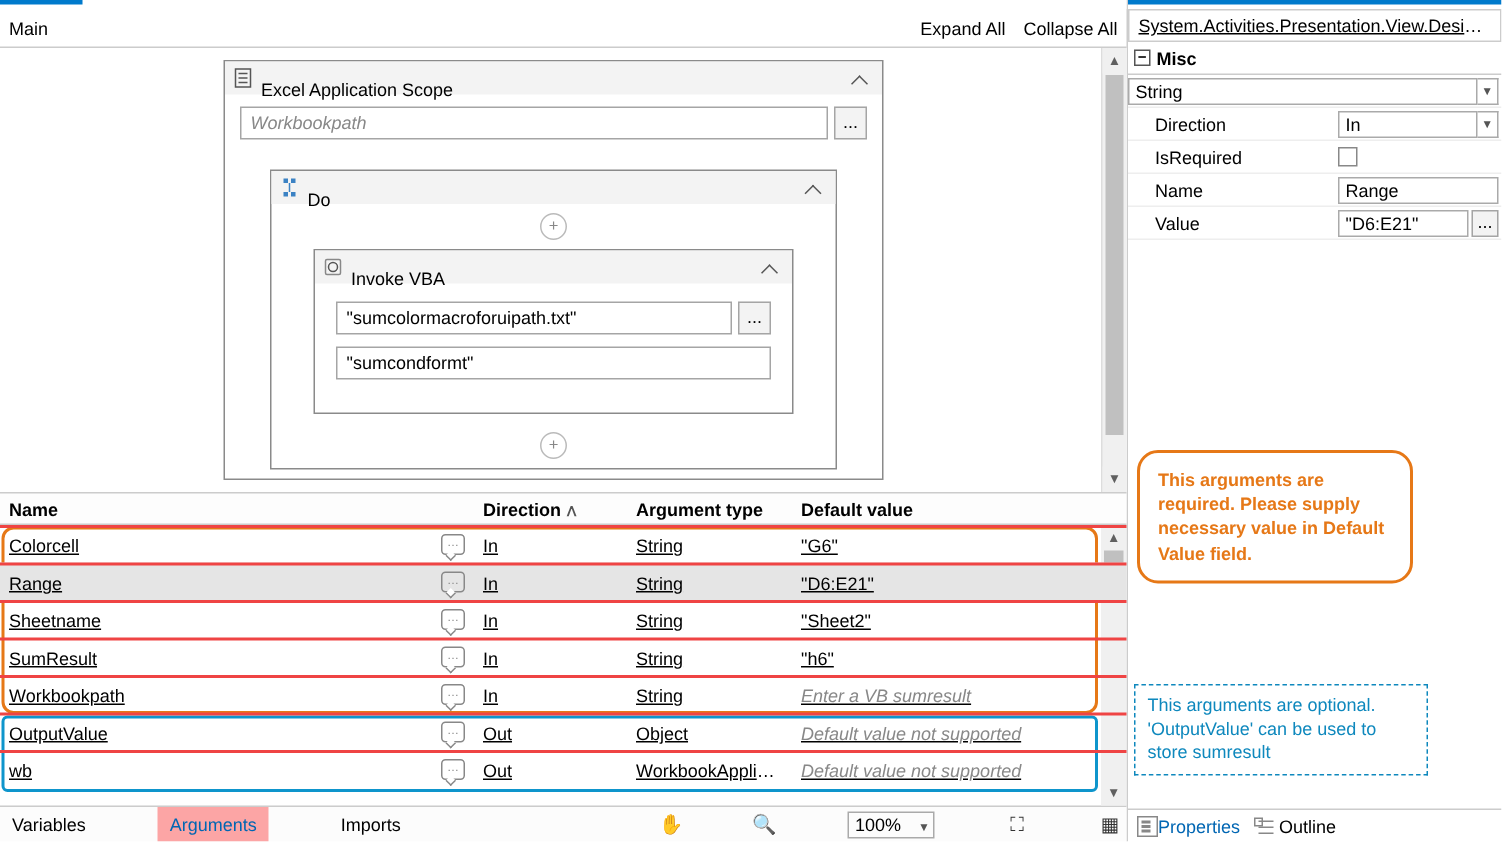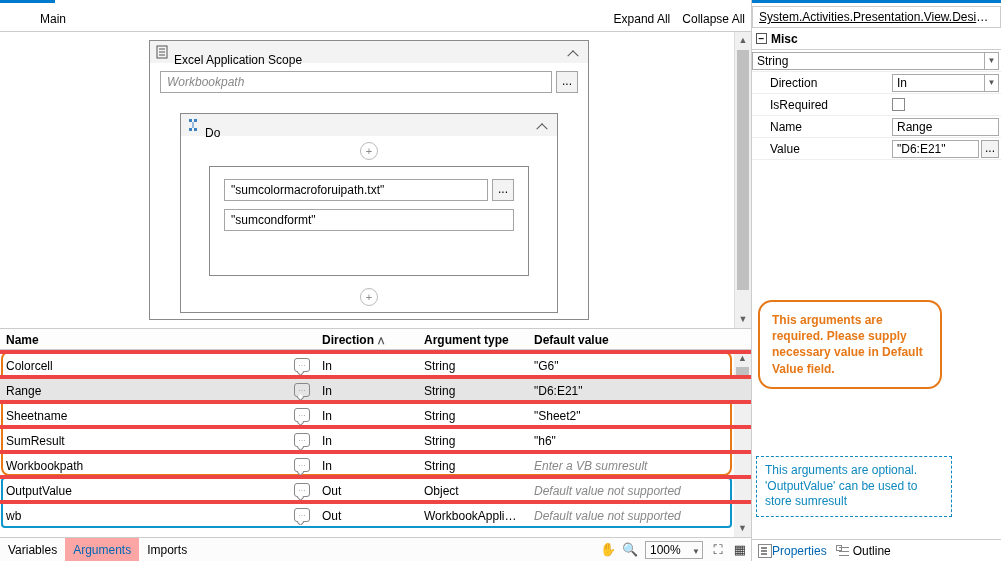--- a/index.html
+++ b/index.html
@@ -6,21 +6,21 @@
 body { width: 1001px; height: 561px; background: #fff; overflow: hidden; }
 .main-layout { display: flex; height: 100%; }
 .left-panel { width: 752px; display: flex; flex-direction: column; border-right: 1px solid #ccc; }
 .right-panel { width: 249px; display: flex; flex-direction: column; }
 
 
 .top-tab { height: 6px; position: relative; background: #fff; }
 .top-tab .active-tab { position: absolute; left: 0; top: 0; width: 55px; height: 3px; background: #007acc; }
 
 
-.designer-header { display: flex; align-items: center; height: 26px; border-bottom: 1px solid #ccc; padding-left: 34px; }
+.designer-header { display: flex; align-items: center; height: 26px; border-bottom: 1px solid #ccc; }
 .designer-header .title { padding-left: 6px; }
 .designer-header .spacer { flex: 1; }
 .designer-header .link { padding: 0 6px; cursor: pointer; }
 
 
 .designer-canvas { height: 296px; background: #fff; position: relative; overflow: hidden; }
 .scroll-v { position: absolute; right: 0; top: 0; bottom: 0; width: 17px; background: #f0f0f0; border-left: 1px solid #ddd; }
 .scroll-v .thumb { position: absolute; left: 2px; right: 2px; background: #c0c0c0; }
 .scroll-v .arrow { position: absolute; left: 0; right: 0; height: 17px; background: #f0f0f0; text-align: center; font-size: 9px; line-height: 17px; color: #606060; }
 .scroll-v .arrow.up { top: 0; }
@@ -39,21 +39,21 @@
 .textbox { flex: 1; height: 22px; border: 1px solid #a5a5a5; padding: 0 6px; line-height: 20px; font-style: normal; color: #000; }
 .textbox.placeholder { color: #888; font-style: italic; }
 .ellipsis-btn { width: 22px; height: 22px; border: 1px solid #a5a5a5; background: #f3f3f3; text-align: center; line-height: 18px; cursor: pointer; }
 .plus-circle { width: 18px; height: 18px; border: 1px solid #bbb; border-radius: 50%; display: inline-flex; align-items: center; justify-content: center; color: #888; font-size: 11px; cursor: pointer; }
 
 
 .grid-header { display: flex; height: 22px; background: #fdfdfd; border-top: 1px solid #ccc; border-bottom: 1px solid #ccc; font-weight: bold; position: relative; }
 .grid-header > div { padding: 0 6px; line-height: 22px; border-right: 1px solid transparent; }
 .grid-header .sort-ind { font-size: 9px; margin-left: 4px; color: #555; }
 .grid-body { flex: 1; position: relative; }
-.grid-row { display: flex; height: 25px; border-top: 4px solid #ef4444; position: relative; }
+.grid-row { display: flex; height: 25px; border-top: 2px solid #ef4444; position: relative; text-decoration: underline; }
 .grid-row > div { padding: 0 6px; line-height: 24px; overflow: hidden; white-space: nowrap; text-overflow: ellipsis; }
 .grid-row.selected { background: #e5e5e5; }
 .col-name { width: 316px; position: relative; }
 .col-dir { width: 102px; }
 .col-type { width: 110px; }
 .col-default { flex: 1; color: #000; }
 .col-default.placeholder { color: #888; font-style: italic; }
 .speech-icon { position: absolute; right: 6px; top: 4px; width: 16px; height: 14px; border: 1px solid #888; border-radius: 3px; font-size: 8px; text-align: center; line-height: 10px; color: #888; }
 .speech-icon::after { content: ""; position: absolute; left: 3px; bottom: -4px; width: 4px; height: 4px; border-left: 1px solid #888; border-bottom: 1px solid #888; transform: rotate(-45deg); background: #fff; }
 .grid-scroll { position: absolute; right: 0; top: 0; bottom: 0; width: 17px; background: #f0f0f0; }
@@ -62,21 +62,21 @@
 .grid-scroll .arrow.up { top: 0; }
 .grid-scroll .arrow.down { bottom: 0; }
 
 
 .anno-box { position: absolute; border: 2px solid #e67817; border-radius: 14px; padding: 10px 12px; color: #e67817; font-weight: 600; width: 184px; line-height: 1.35; }
 .anno-box2 { position: absolute; border: 1.5px dashed #0e88bd; padding: 6px 8px; color: #0e88bd; width: 196px; line-height: 1.3; }
 .anno-required { position: absolute; border: 2px solid #e67817; border-radius: 8px; }
 .anno-optional { position: absolute; border: 2px solid #0e95cc; border-radius: 4px; }
 
 
-.bottom-bar { display: flex; align-items: center; height: 24px; border-top: 1px solid #ccc; background: #fcfcfc; }
+.bottom-bar { display: flex; align-items: center; height: 24px; border-top: 1px solid #ccc; background: #fcfcfc; gap: 40px; }
 .bottom-tab { padding: 0 8px; height: 100%; line-height: 24px; cursor: pointer; }
 .bottom-tab.active { background: #fca5a5; color: #0066b3; }
 .bottom-bar .spacer { flex: 1; }
 .bottom-btn { width: 22px; text-align: center; cursor: pointer; font-size: 13px; color: #333; }
 .zoom-box { width: 58px; height: 18px; border: 1px solid #aaa; margin: 0 4px; padding: 0 16px 0 4px; line-height: 16px; position: relative; }
 .zoom-box .drop { position: absolute; right: 2px; top: 2px; font-size: 8px; color: #555; }
 
 
 .prop-header { height: 22px; border: 1px solid #ccc; padding: 0 6px; line-height: 20px; overflow: hidden; white-space: nowrap; text-overflow: ellipsis; text-decoration: underline; }
 .prop-cat { display: flex; align-items: center; height: 22px; border-bottom: 1px solid #ccc; padding: 0 4px; font-weight: bold; }
@@ -146,20 +146,30 @@
                   <rect x="8" y="10" width="3" height="3" fill="#3b82c4"></rect>
                   <line x1="7" y1="4" x2="7" y2="10" stroke="#3b82c4"></line>
                 </svg>
             </span>
             <span class="title">Do</span>
             <span class="collapse"><span class="chevron-up"></span></span>
           </div>
           <div style="text-align:center; padding: 6px 0;"><span class="plus-circle">+</span></div>
 
           <div class="activity" style="left: 28px; top: 52px; width: 320px; height: 110px;">
+            <div class="activity-header">
+              <span class="icon">
+                <svg class="gear-icon" viewBox="0 0 14 14">
+                    <circle cx="7" cy="7" r="3" fill="none" stroke="#555"></circle>
+                    <rect x="2" y="2" width="10" height="10" rx="1" fill="none" stroke="#888"></rect>
+                  </svg>
+              </span>
+              <span class="title">Invoke VBA</span>
+              <span class="collapse"><span class="chevron-up"></span></span>
+            </div>
             <div class="textbox-row" style="padding: 12px 14px 4px;">
               <div class="textbox">"sumcolormacroforuipath.txt"</div>
               <div class="ellipsis-btn">...</div>
             </div>
             <div class="textbox-row" style="padding: 4px 14px 8px;">
               <div class="textbox">"sumcondformt"</div>
             </div>
           </div>
 
           <div style="text-align:center; position:absolute; bottom:6px; left:0; right:0;"><span class="plus-circle">+</span></div>

